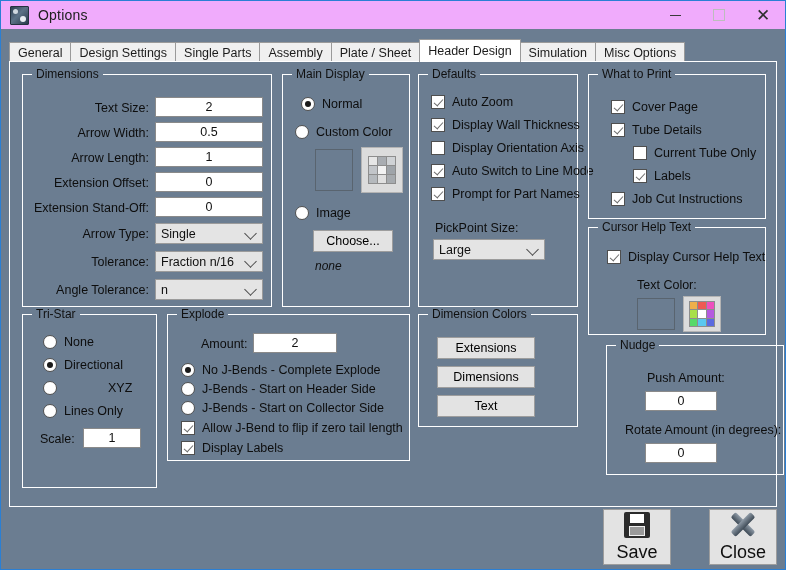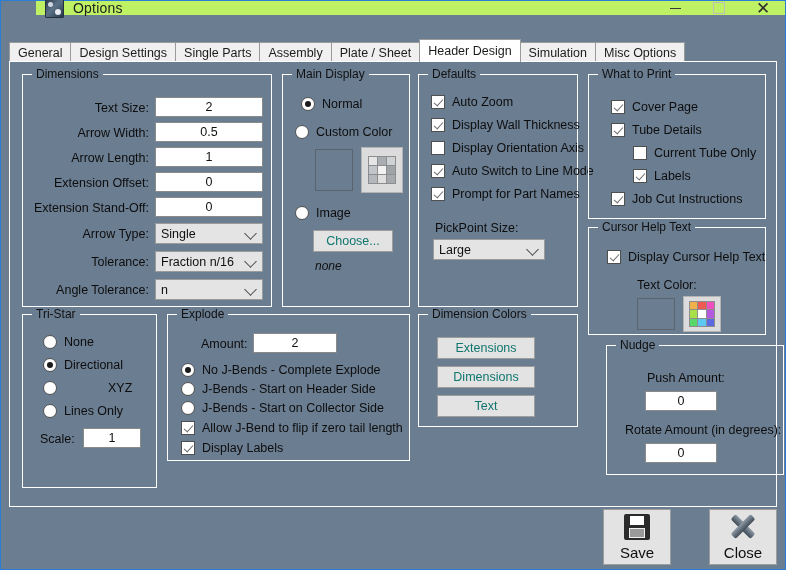--- a/index.html
+++ b/index.html
@@ -7,23 +7,22 @@
     width:786px;height:570px;overflow:hidden;
     font-family:"Liberation Sans", sans-serif;
     background:#ffffff;
   }
   .window{
     position:relative;width:786px;height:570px;box-sizing:border-box;
     border:1px solid #2a7fd4;background:#6b7d91;
   }
   
   .titlebar{
-    height:14px;background:#bef264;display:flex;align-items:center;
+    height:28px;background:#f0abfc;display:flex;align-items:center;
     box-sizing:border-box;
-    margin-left:35px;
   }
   .title-icon{
     width:17px;height:17px;margin-left:9px;margin-right:9px;flex:none;
     background:
       linear-gradient(135deg,#2c3e50 0%,#5c7287 45%,#28394a 100%);
     border:1px solid #24323f;border-radius:1px;position:relative;
   }
   .title-icon::before{
     content:"";position:absolute;left:2px;top:2px;width:5px;height:5px;
     background:#cfd8e0;border-radius:50%;
@@ -105,42 +104,42 @@
     border:1px solid #4f4f4f;box-sizing:border-box;position:relative;
     flex:none;margin-right:7px;
   }
   .rbox.sel::after{
     content:"";position:absolute;left:3px;top:3px;width:6px;height:6px;
     border-radius:50%;background:#1a1a1a;
   }
   
   .pbtn{
     background:#e3e3e3;border:1px solid #9d9d9d;box-sizing:border-box;
-    font-size:12.5px;color:#0f766e;display:flex;align-items:center;
+    font-size:12.5px;color:#000000;display:flex;align-items:center;
     justify-content:center;
   }
   
   .swatch{background:#6b7d91;border:1px solid #59646f;box-sizing:border-box;}
   .palbtn{
     background:#dcdcdc;border:1px solid #b4b4b4;box-sizing:border-box;
     display:flex;align-items:center;justify-content:center;
   }
   .palgrid{
     display:grid;grid-template-columns:repeat(3,1fr);grid-template-rows:repeat(3,1fr);
     gap:1px;background:#8d8d8d;border:1px solid #8d8d8d;box-sizing:border-box;
   }
   .palgrid div{width:100%;height:100%;}
   .italic-note{font-size:12px;font-style:italic;color:#101010;}
   
   .bottombar{position:absolute;left:0;right:0;bottom:0;height:62px;}
   .bigbtn{
     position:absolute;width:68px;height:56px;background:#e3e3e3;
     border:1px solid #9d9d9d;box-sizing:border-box;display:flex;
     flex-direction:column;align-items:center;justify-content:center;
-    font-size:15px;color:#0f0f0f;
+    font-size:18px;color:#0f0f0f;
   }
   .bigbtn .cap{margin-top:4px;}
   .floppy{
     width:26px;height:26px;background:#2b2b2b;border-radius:2px;position:relative;
   }
   .floppy::before{
     content:"";position:absolute;left:6px;top:2px;width:14px;height:9px;
     background:#ffffff;
   }
   .floppy::after{

